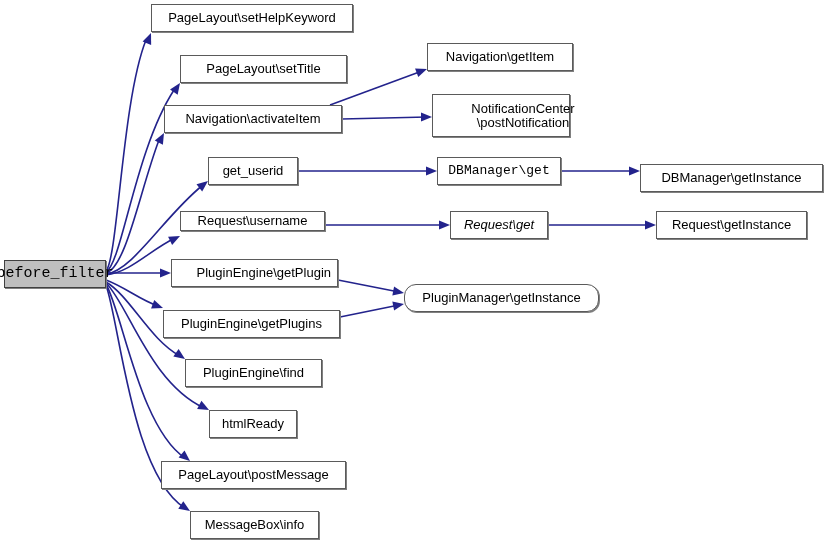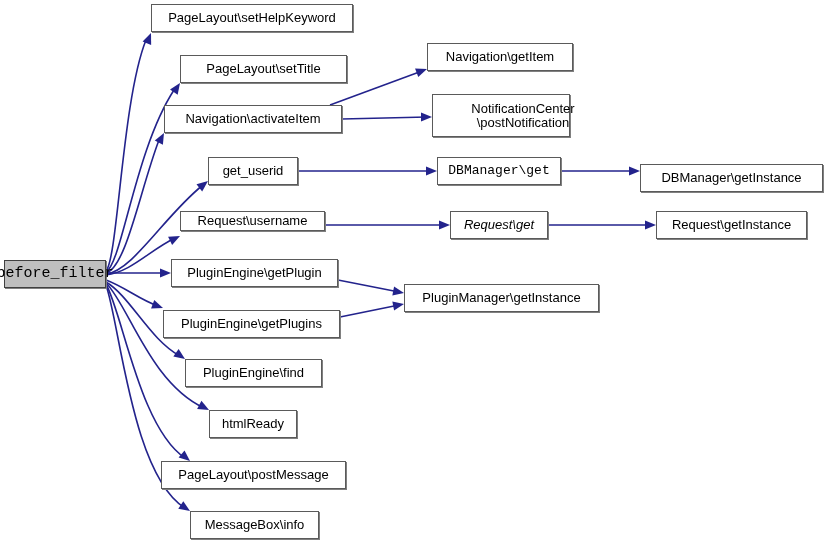--- a/index.html
+++ b/index.html
@@ -133,28 +133,28 @@
         <polygon points="0,0 -11,-4.6 -11,4.6" fill="#23238c" transform="translate(404,304) rotate(-11)"></polygon>
       </g>
     </svg>
   <div id="node-layer">
       <div class="gnode root" style="left: 4px; top: 260px; width: 102px; height: 28px;"><span class="gnode-label">before_filter</span></div>
       <div class="gnode" style="left: 151px; top: 4px; width: 202px; height: 28px;"><span class="gnode-label">PageLayout\setHelpKeyword</span></div>
       <div class="gnode" style="left: 180px; top: 55px; width: 167px; height: 28px;"><span class="gnode-label">PageLayout\setTitle</span></div>
       <div class="gnode" style="left: 164px; top: 105px; width: 178px; height: 28px;"><span class="gnode-label">Navigation\activateItem</span></div>
       <div class="gnode" style="left: 208px; top: 157px; width: 90px; height: 28px;"><span class="gnode-label">get_userid</span></div>
       <div class="gnode" style="left: 180px; top: 211px; width: 145px; height: 20px;"><span class="gnode-label">Request\username</span></div>
-      <div class="gnode" style="left: 171px; top: 259px; width: 167px; height: 28px;"><span class="gnode-label">PluginEngine\getPlugin</span></div>
+      <div class="gnode" style="left: 171px; top: 259px; width: 167px; height: 28px; justify-content: flex-end;"><span class="gnode-label">PluginEngine\getPlugin</span></div>
       <div class="gnode" style="left: 163px; top: 310px; width: 177px; height: 28px;"><span class="gnode-label">PluginEngine\getPlugins</span></div>
       <div class="gnode" style="left: 185px; top: 359px; width: 137px; height: 28px;"><span class="gnode-label">PluginEngine\find</span></div>
       <div class="gnode" style="left: 209px; top: 410px; width: 88px; height: 28px;"><span class="gnode-label">htmlReady</span></div>
       <div class="gnode" style="left: 161px; top: 461px; width: 185px; height: 28px;"><span class="gnode-label">PageLayout\postMessage</span></div>
       <div class="gnode" style="left: 190px; top: 511px; width: 129px; height: 28px; justify-content: center;"><span class="gnode-label">MessageBox\info</span></div>
       <div class="gnode" style="left: 427px; top: 43px; width: 146px; height: 28px;"><span class="gnode-label">Navigation\getItem</span></div>
       <div class="gnode" style="left: 432px; top: 94px; width: 138px; height: 43px; padding-left: 44px;"><span class="gnode-label">NotificationCenter
 \postNotification</span></div>
       <div class="gnode" style="left: 437px; top: 157px; width: 124px; height: 28px; font-family: Liberation Mono, monospace;"><span class="gnode-label">DBManager\get</span></div>
       <div class="gnode" style="left: 640px; top: 164px; width: 183px; height: 28px;"><span class="gnode-label">DBManager\getInstance</span></div>
       <div class="gnode" style="left: 450px; top: 211px; width: 98px; height: 28px; font-style: italic;"><span class="gnode-label">Request\get</span></div>
       <div class="gnode" style="left: 656px; top: 211px; width: 151px; height: 28px;"><span class="gnode-label">Request\getInstance</span></div>
-      <div class="gnode" style="left: 404px; top: 284px; width: 195px; height: 28px;"><span class="gnode-label">PluginManager\getInstance</span></div>
+      <div class="gnode" style="left: 404px; top: 284px; width: 195px; height: 28px; border-radius: 12px;"><span class="gnode-label">PluginManager\getInstance</span></div>
     </div>
 </div>
 
 </body></html>

